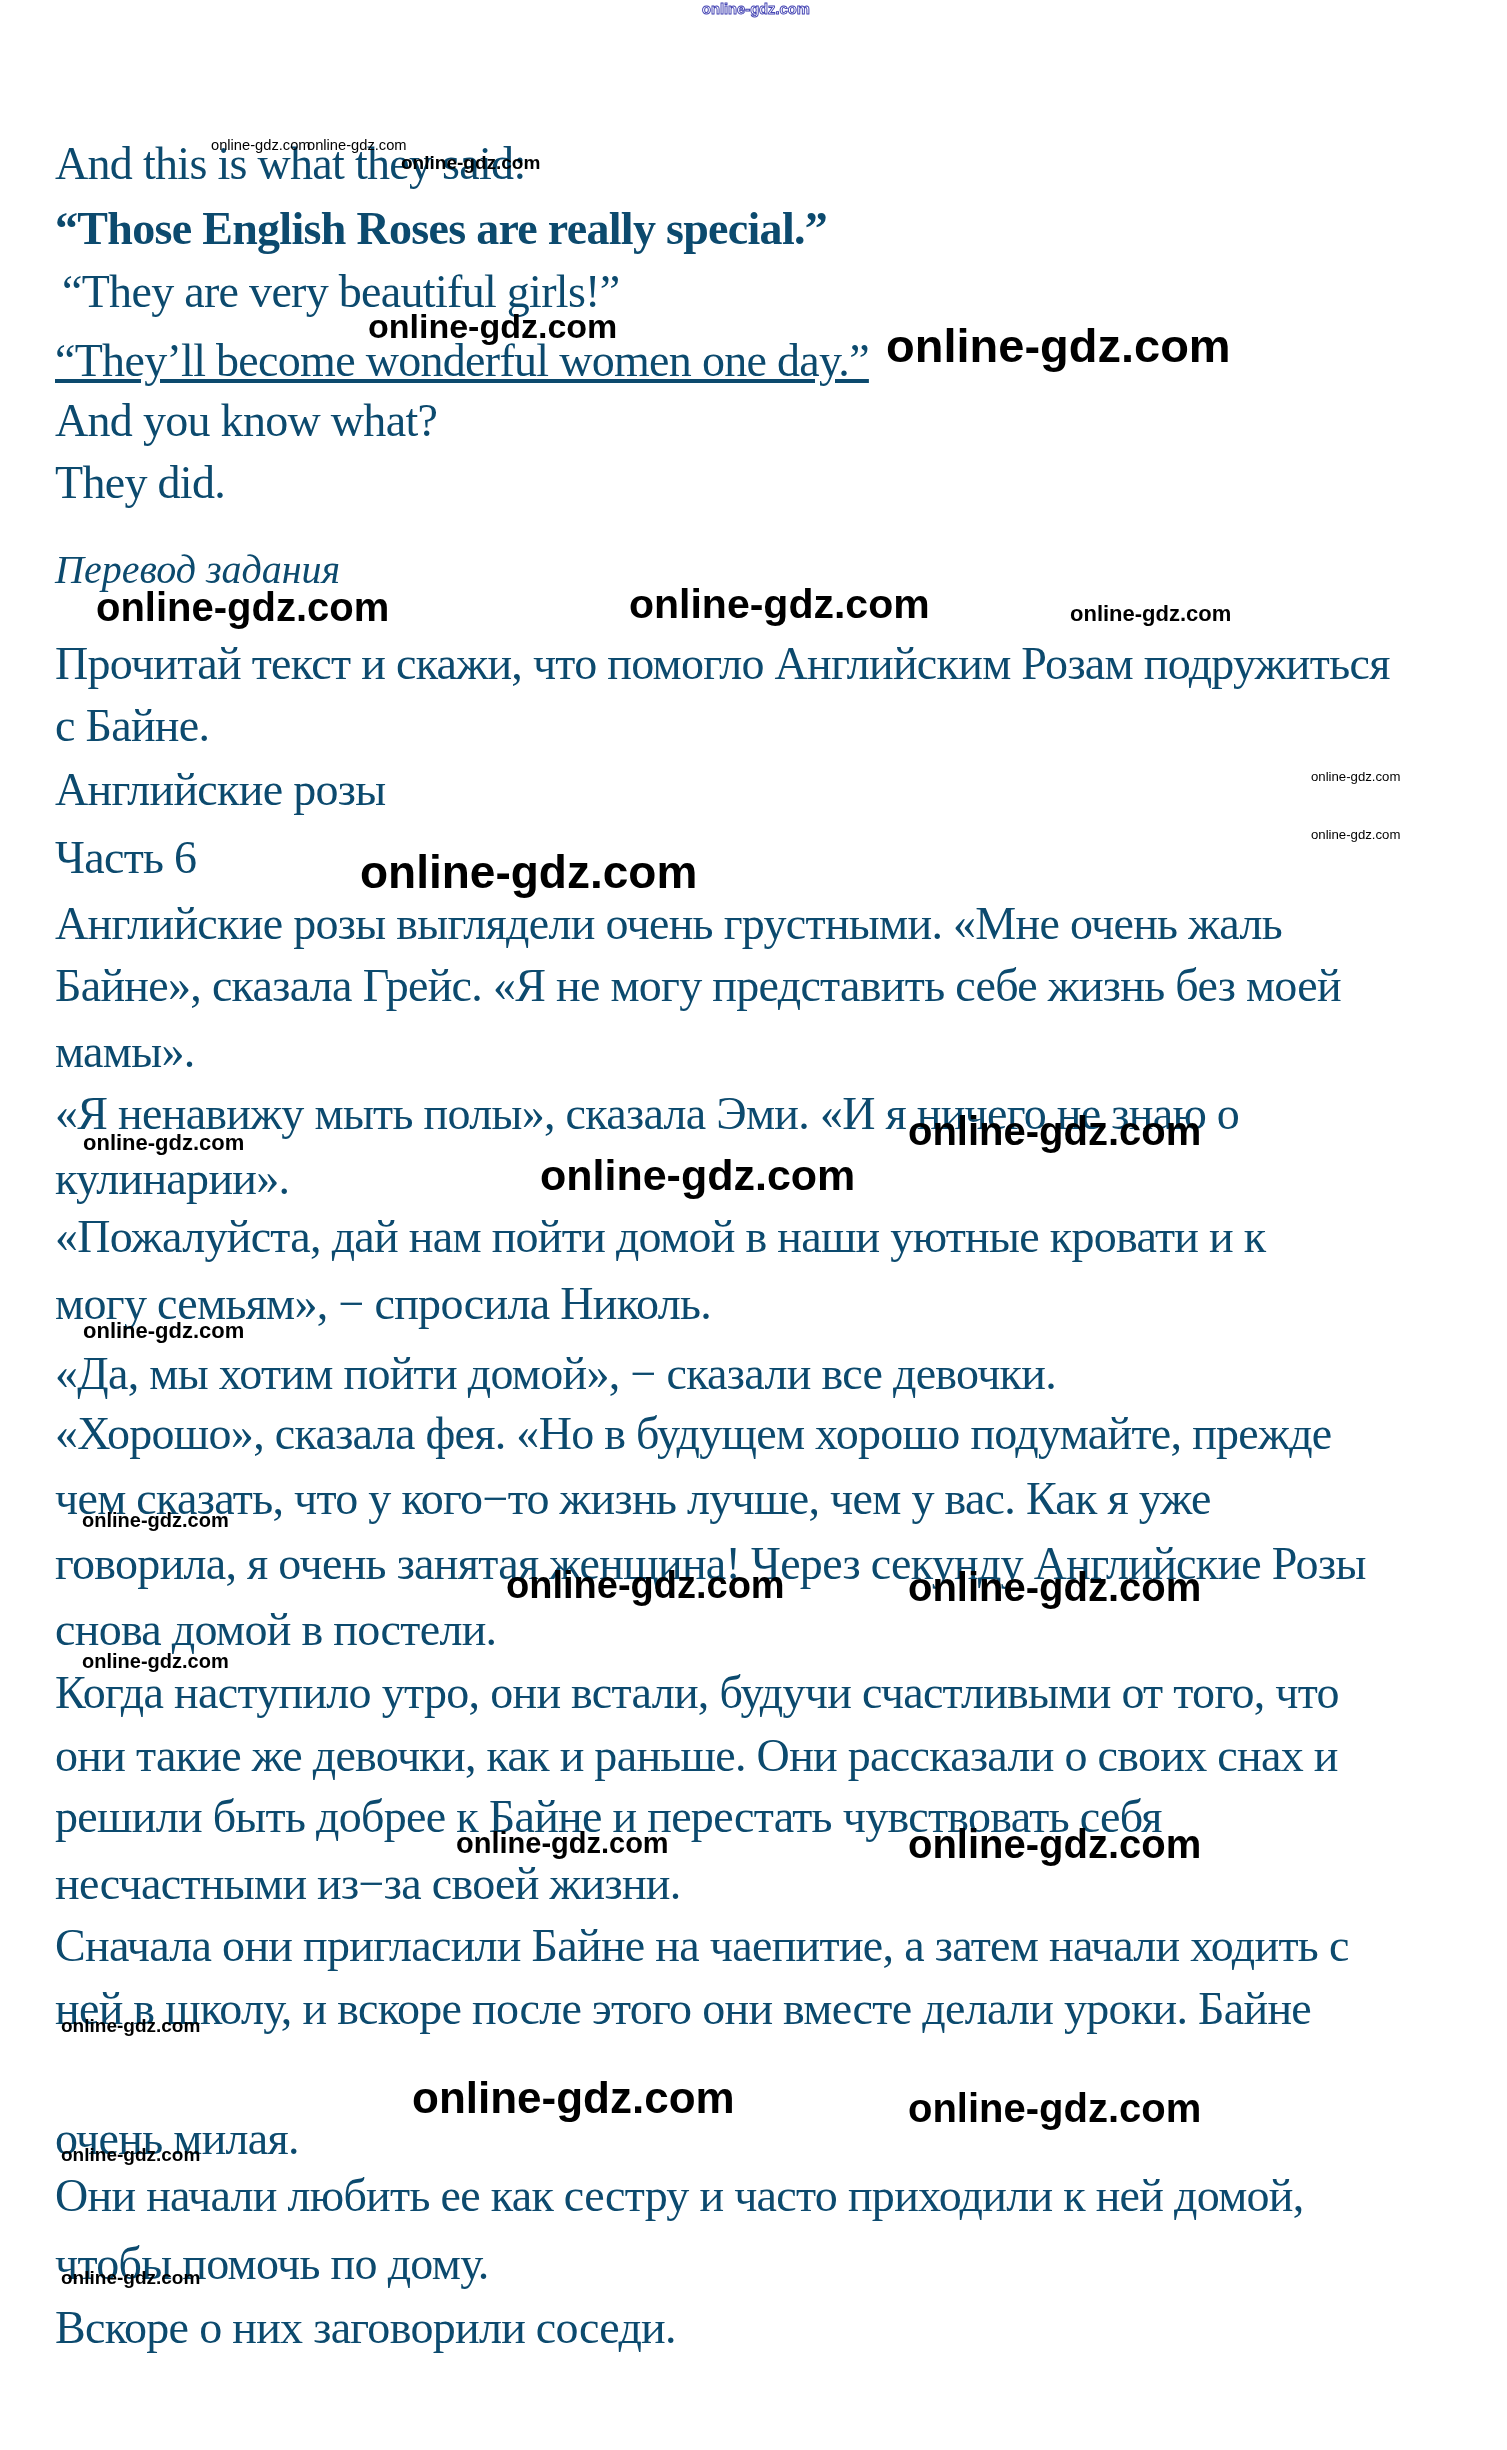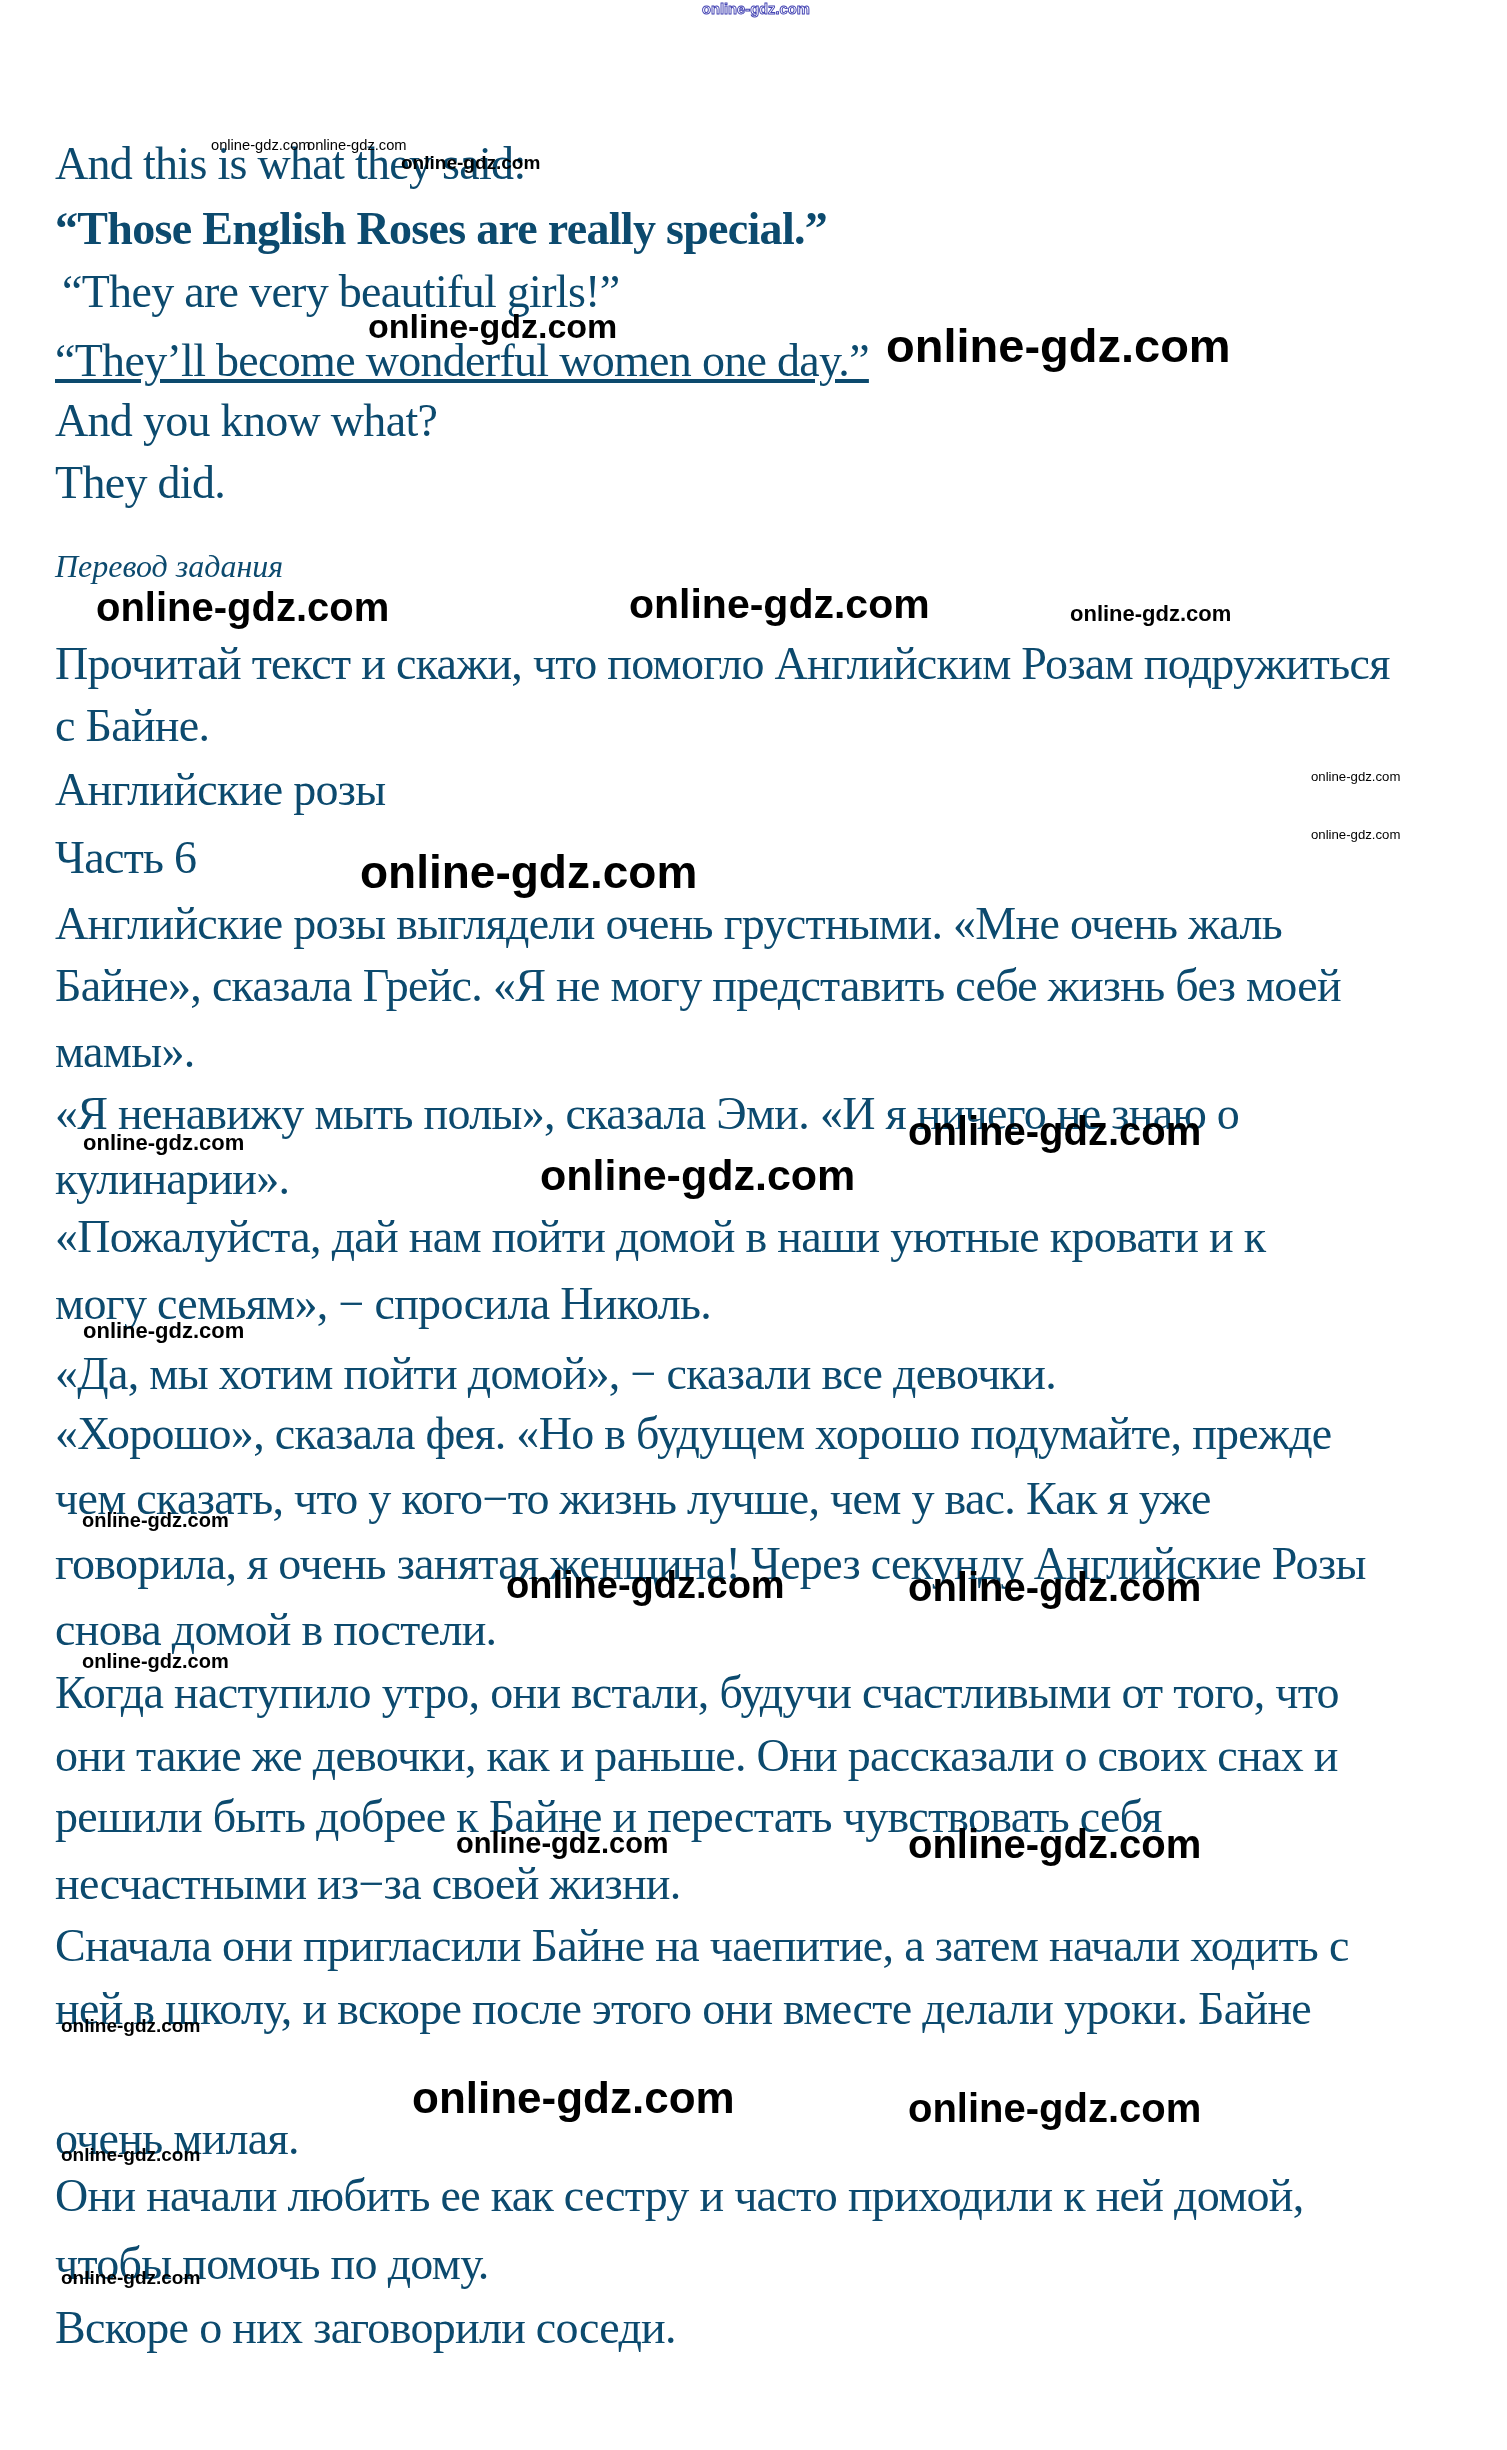--- a/index.html
+++ b/index.html
@@ -14,21 +14,21 @@
     position: absolute;
     white-space: pre;
     font-family: "Liberation Serif", "DejaVu Serif", serif;
     font-size: 46px;
     line-height: 1;
     color: #0c4a6e;
     letter-spacing: -0.7px;
   }
   .line.italic {
     font-style: italic;
-    font-size: 32px;
+    font-size: 40px;
     letter-spacing: 0;
   }
   .wm {
     position: absolute;
     white-space: pre;
     font-family: "Liberation Sans", "DejaVu Sans", sans-serif;
     line-height: 1;
     color: #000000;
   }
   .wm.outline {

